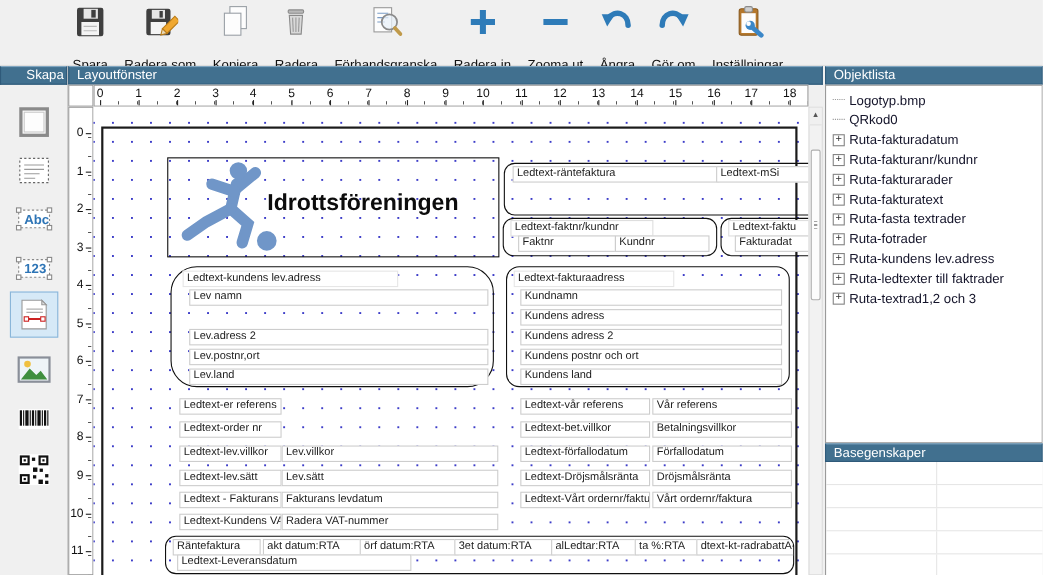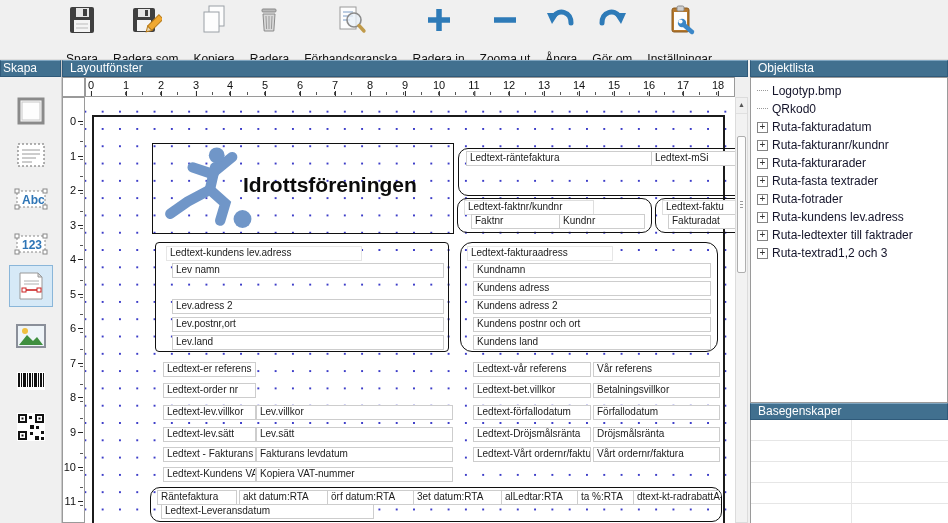--- a/index.html
+++ b/index.html
@@ -12,21 +12,21 @@
   .tbtn{display:flex;flex-direction:column;align-items:center;padding-top:4px;cursor:default;}
   .ticon{width:32px;height:32px;display:block;}
   .tlabel{font-size:12px;margin-top:16px;white-space:nowrap;}
   
   .phdr{height:17px;background:#41708f;border:1px solid #2f5a7a;border-top-color:#7fa5c0;
         box-sizing:border-box;color:#fff;font-size:12px;line-height:15px;padding:0 7px;
         white-space:nowrap;overflow:hidden;}
   
   .sidebar{position:absolute;left:0;top:60px;width:62px;height:463px;background:#f0f0f0;
            border-right:1px solid #c9c9c9;box-sizing:border-box;}
-  .sidebar .phdr{text-align:left;padding:0 2px;}
+  .sidebar .phdr{text-align:right;padding:0 2px;}
   .tool{position:absolute;left:9px;width:44px;height:42px;display:flex;align-items:center;
         justify-content:center;}
   .tool.sel{background:#d6e9f7;border:1px solid #8ab6d9;box-sizing:border-box;}
   
   .canvas-region{position:absolute;left:62px;top:60px;width:686px;height:463px;}
   .corner{position:absolute;left:0;top:17px;width:23px;height:20px;background:#fff;
           border:1px solid #9a9a9a;box-sizing:border-box;}
   .hruler{position:absolute;left:23px;top:17px;width:650px;height:20px;background:#fff;
           border:1px solid #9a9a9a;box-sizing:border-box;overflow:hidden;}
   .hnum{position:absolute;top:1px;transform:translateX(-50%);font-size:11px;}
@@ -345,21 +345,21 @@
         <span class="lbl" style="left:6px;top:1px;width:122px;border-color:#dedede">Ledtext-faktnr/kundnr</span>
         <span class="lbl" style="left:13px;top:15px;width:81px">Faktnr</span>
         <span class="lbl" style="left:101px;top:15px;width:78px">Kundnr</span>
       </div>
 
       <div class="rbox" style="left:570px;top:101px;width:165px;height:33px">
         <span class="lbl" style="left:6px;top:1px;width:148px;border-color:#dedede">Ledtext-faktu</span>
         <span class="lbl" style="left:12px;top:15px;width:142px">Fakturadat</span>
       </div>
 
-      <div class="rbox" style="left:70px;top:145px;width:292px;height:108px;border-radius:4px">
+      <div class="rbox" style="left:70px;top:145px;width:292px;height:108px;border-radius:24px">
         <span class="lbl" style="left:10px;top:3px;width:188px;border-color:#e6e6e6">Ledtext-kundens lev.adress</span>
         <span class="lbl" style="left:16px;top:20px;width:264px">Lev namn</span>
         <span class="lbl" style="left:16px;top:56px;width:264px">Lev.adress 2</span>
         <span class="lbl" style="left:16px;top:74px;width:264px">Lev.postnr,ort</span>
         <span class="lbl" style="left:16px;top:92px;width:264px">Lev.land</span>
       </div>
 
       <div class="rbox" style="left:375px;top:145px;width:256px;height:108px;border-radius:12px">
         <span class="lbl" style="left:6px;top:3px;width:138px;border-color:#e6e6e6">Ledtext-fakturaadress</span>
         <span class="lbl" style="left:12px;top:20px;width:230px">Kundnamn</span>
@@ -371,21 +371,21 @@
 
       <span class="lbl" style="left:78px;top:265px;width:85px">Ledtext-er referens</span>
       <span class="lbl" style="left:78px;top:286px;width:85px">Ledtext-order nr</span>
       <span class="lbl" style="left:78px;top:308px;width:85px">Ledtext-lev.villkor</span>
       <span class="lbl" style="left:171px;top:308px;width:189px">Lev.villkor</span>
       <span class="lbl" style="left:78px;top:330px;width:85px">Ledtext-lev.sätt</span>
       <span class="lbl" style="left:171px;top:330px;width:189px">Lev.sätt</span>
       <span class="lbl" style="left:78px;top:350px;width:85px">Ledtext - Fakturans lev</span>
       <span class="lbl" style="left:171px;top:350px;width:189px">Fakturans levdatum</span>
       <span class="lbl" style="left:78px;top:370px;width:85px">Ledtext-Kundens VAT</span>
-      <span class="lbl" style="left:171px;top:370px;width:189px">Kopiera VAT-nummer</span>
+      <span class="lbl" style="left:171px;top:370px;width:189px">Radera VAT-nummer</span>
 
       <span class="lbl" style="left:388px;top:265px;width:110px">Ledtext-vår referens</span>
       <span class="lbl" style="left:508px;top:265px;width:119px">Vår referens</span>
       <span class="lbl" style="left:388px;top:286px;width:110px">Ledtext-bet.villkor</span>
       <span class="lbl" style="left:508px;top:286px;width:119px">Betalningsvillkor</span>
       <span class="lbl" style="left:388px;top:308px;width:110px">Ledtext-förfallodatum</span>
       <span class="lbl" style="left:508px;top:308px;width:119px">Förfallodatum</span>
       <span class="lbl" style="left:388px;top:330px;width:110px">Ledtext-Dröjsmålsränta</span>
       <span class="lbl" style="left:508px;top:330px;width:119px">Dröjsmålsränta</span>
       <span class="lbl" style="left:388px;top:350px;width:110px">Ledtext-Vårt ordernr/faktur</span>
@@ -429,20 +429,24 @@
       <div class="titem">
           <span class="expander"></span>
           <span>Ruta-fakturanr/kundnr</span>
         </div>
       <div class="titem">
           <span class="expander"></span>
           <span>Ruta-fakturarader</span>
         </div>
       <div class="titem">
           <span class="expander"></span>
+          <span>Ruta-fakturatext</span>
+        </div>
+      <div class="titem">
+          <span class="expander"></span>
           <span>Ruta-fasta textrader</span>
         </div>
       <div class="titem">
           <span class="expander"></span>
           <span>Ruta-fotrader</span>
         </div>
       <div class="titem">
           <span class="expander"></span>
           <span>Ruta-kundens lev.adress</span>
         </div>

